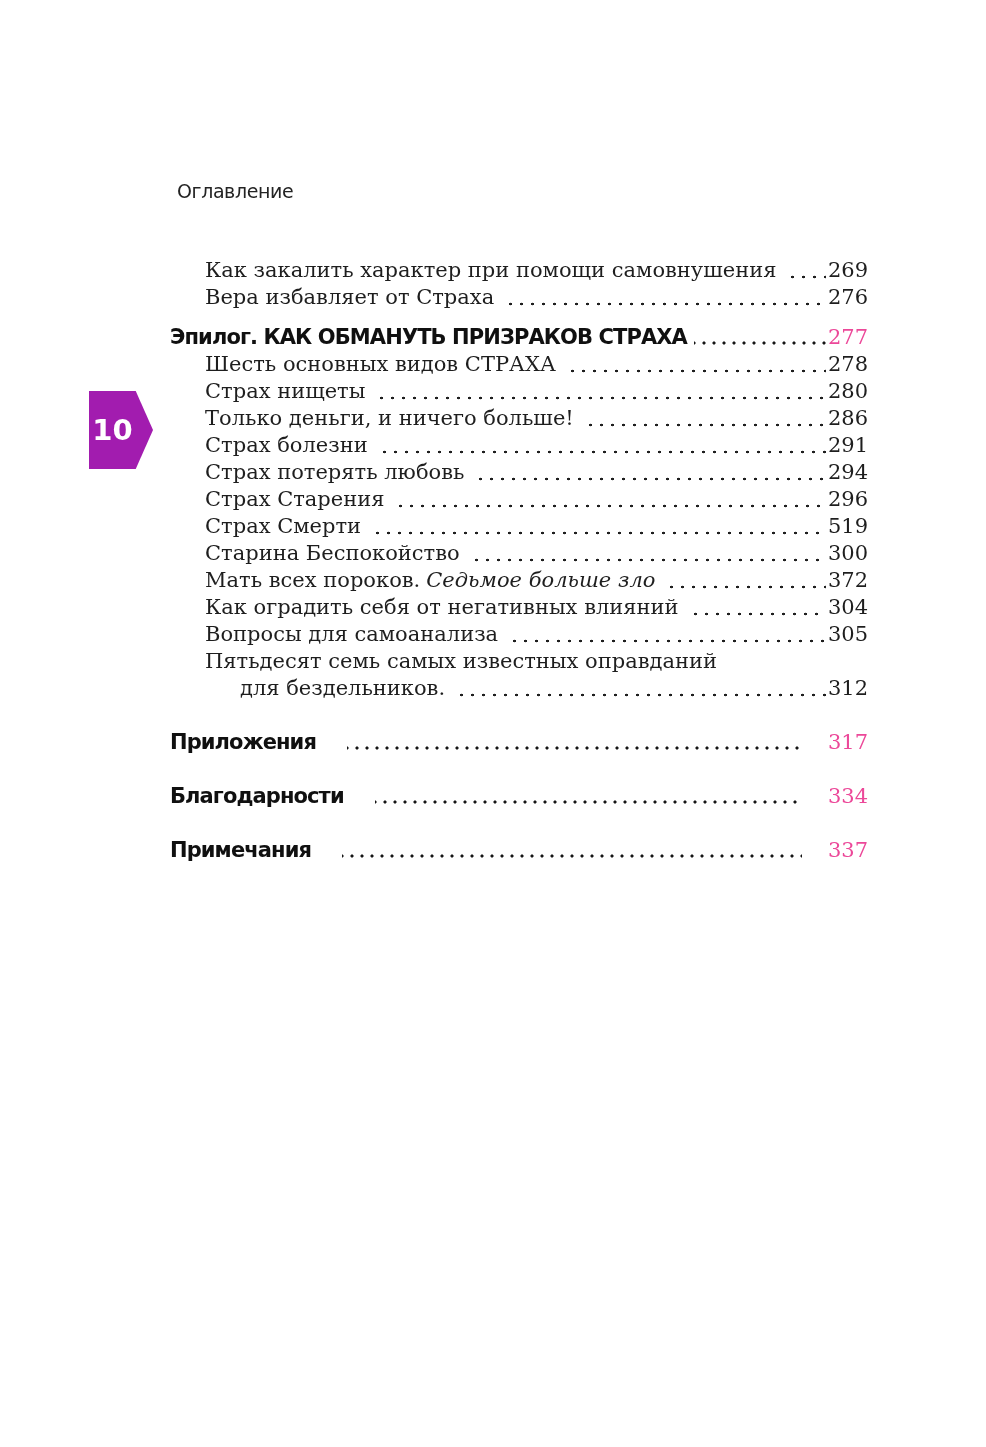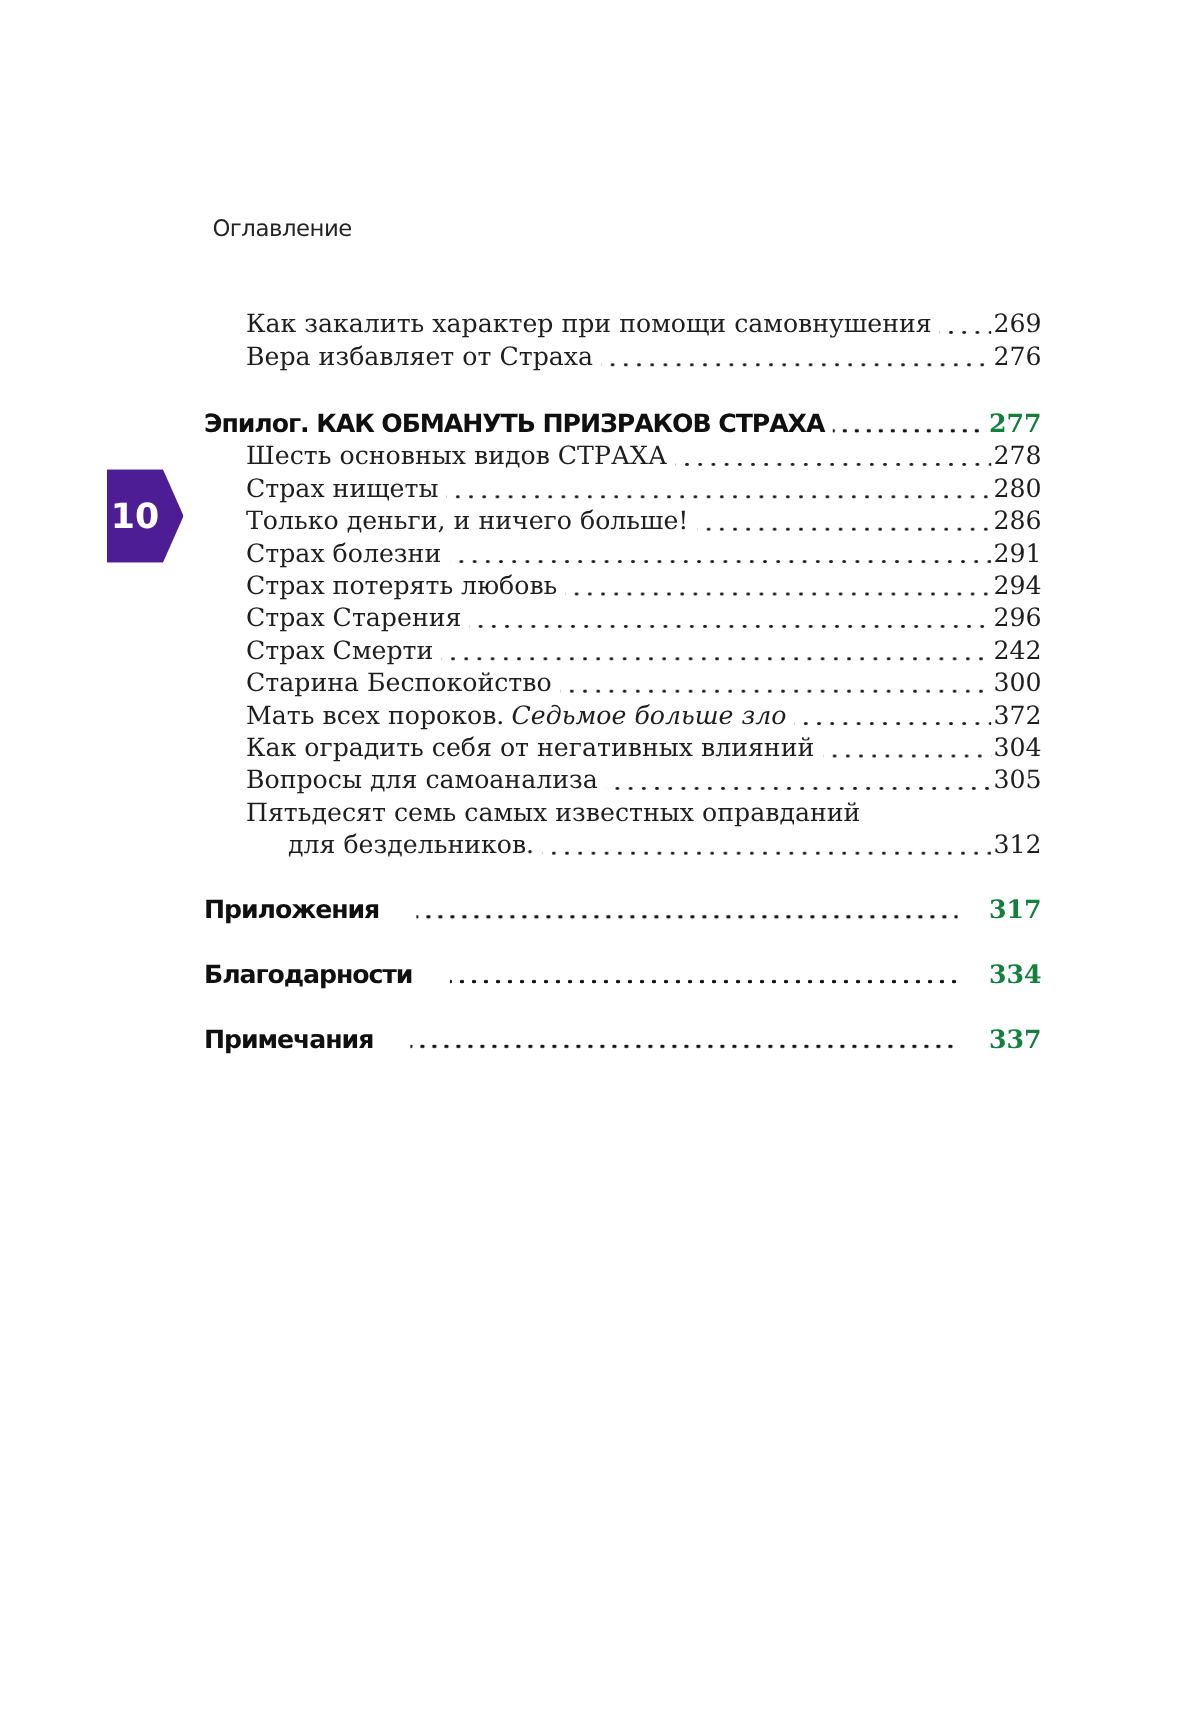--- a/index.html
+++ b/index.html
@@ -21,21 +21,21 @@
     font-size: 19px;
     letter-spacing: -0.4px;
     color: #232323;
   }
 
   
   .page-tab {
     position: absolute;
     left: 89px; top: 391px;
     width: 64px; height: 78px;
-    background: #4c1d95;
+    background: #a21caf;
     clip-path: polygon(0 0, 73% 0, 100% 50%, 73% 100%, 0 100%);
     display: flex; align-items: center; justify-content: center;
     box-sizing: border-box;
     padding-right: 17px;
     color: #ffffff;
     font-family: "DejaVu Sans", sans-serif;
     font-weight: bold;
     font-size: 29px;
   }
 
@@ -74,32 +74,32 @@
   .row.heading {
     font-family: "DejaVu Sans", sans-serif;
     font-weight: bold;
     font-size: 21px;
     letter-spacing: -0.9px;
     color: #101010;
     line-height: 28px;
   }
   .row.heading .pagenum {
     font-family: "DejaVu Serif", serif;
-    font-weight: bold;
+    font-weight: normal;
     font-size: 21px;
     letter-spacing: 0;
-    color: #15803d;
+    color: #ec4899;
   }
   .row.heading .leader {
     background-image: radial-gradient(circle, #151515 1.45px, rgba(0,0,0,0) 1.7px);
     background-size: 10px 4px;
     background-position: left 5px bottom 6px;
   }
 
-  .gap-epilog { margin-top: 28px; }
+  .gap-epilog { margin-top: 12px; }
   .gap-end    { margin-top: 26px; gap: 24px; }
 </style>
 </head>
 <body>
 
 <div class="running-head">Оглавление</div>
 
 <div class="page-tab">
   <span>10</span>
 </div>
@@ -157,21 +157,21 @@
 
   <div class="row sub">
     <span class="label">Страх Старения</span>
     <span class="leader"></span>
     <span class="pagenum">296</span>
   </div>
 
   <div class="row sub">
     <span class="label">Страх Смерти</span>
     <span class="leader"></span>
-    <span class="pagenum">242</span>
+    <span class="pagenum">519</span>
   </div>
 
   <div class="row sub">
     <span class="label">Старина Беспокойство</span>
     <span class="leader"></span>
     <span class="pagenum">300</span>
   </div>
 
   <div class="row sub">
     <span class="label"><span>Мать всех пороков.</span><span class="it">Седьмое больше зло</span></span>

